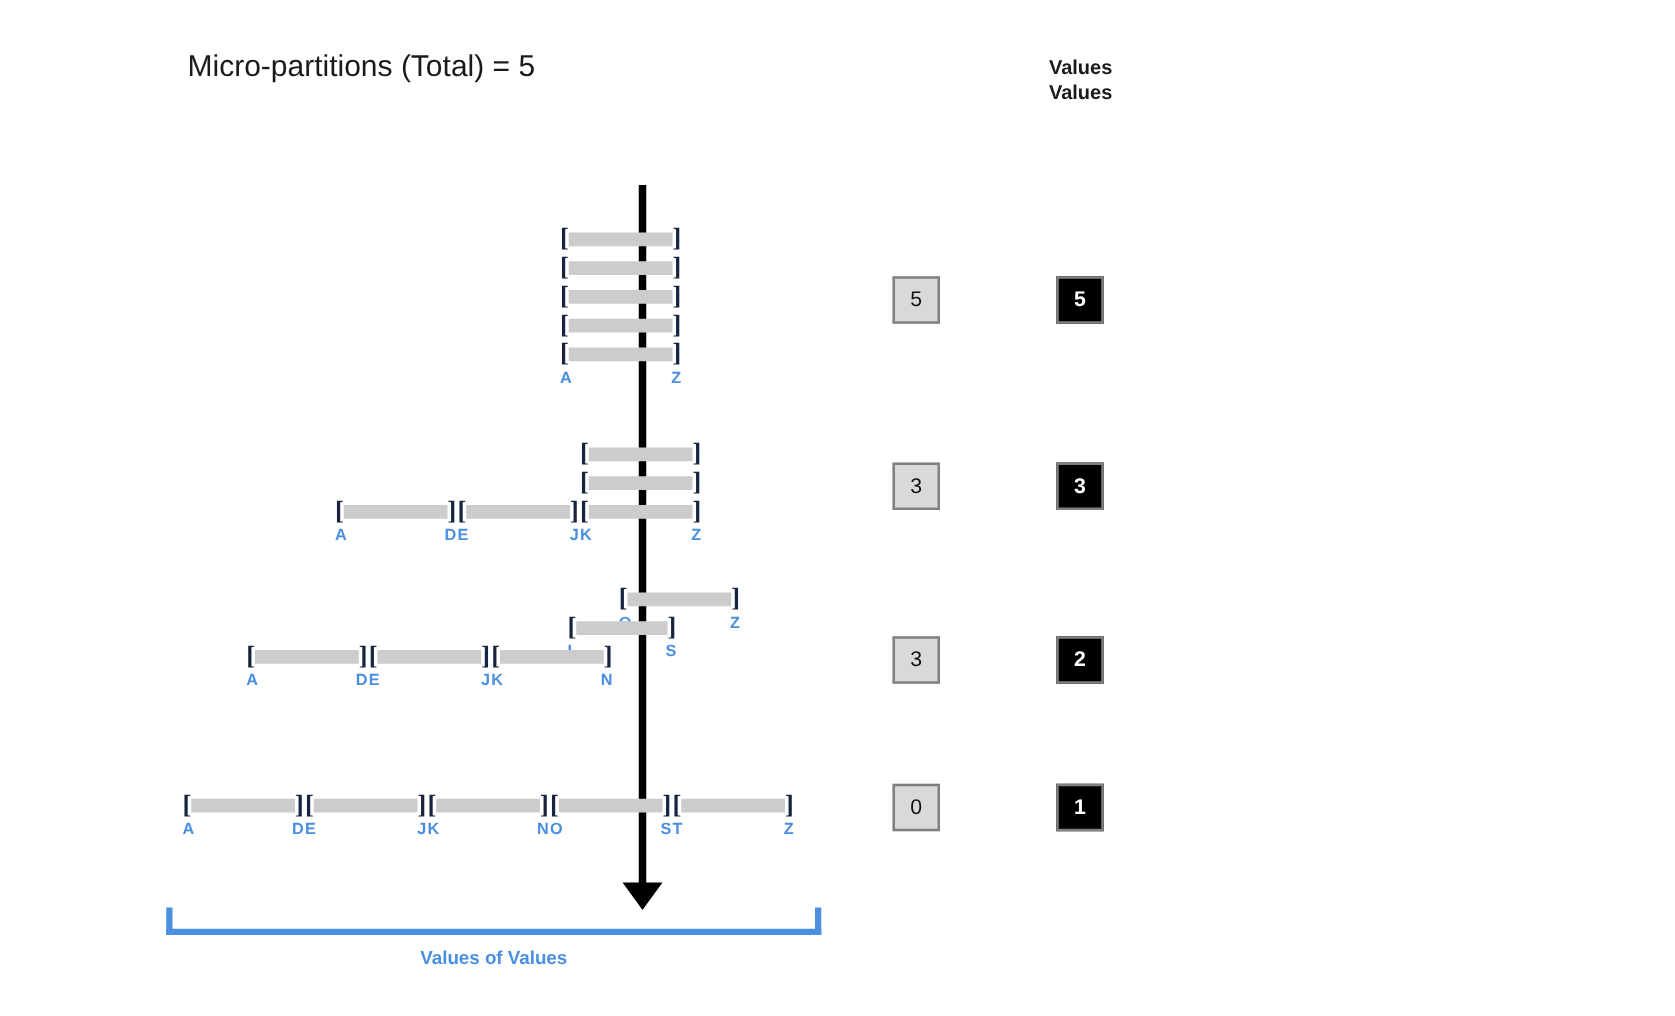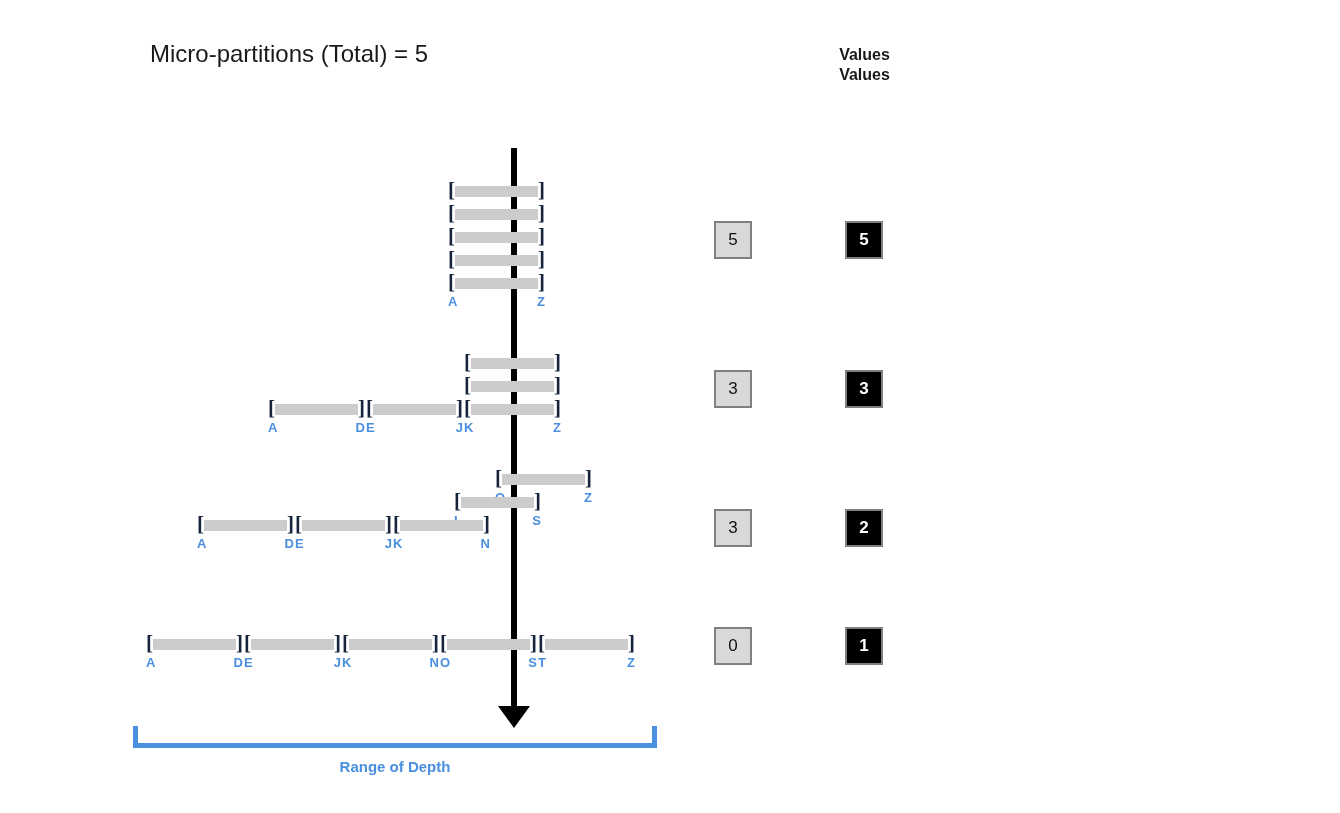--- a/index.html
+++ b/index.html
@@ -301,15 +301,15 @@
       <div class="badge depth" style="left: 845px; top: 221px;">5</div>
       <div class="badge count" style="left: 714px; top: 370px;">3</div>
       <div class="badge depth" style="left: 845px; top: 370px;">3</div>
       <div class="badge count" style="left: 714px; top: 509px;">3</div>
       <div class="badge depth" style="left: 845px; top: 509px;">2</div>
       <div class="badge count" style="left: 714px; top: 627px;">0</div>
       <div class="badge depth" style="left: 845px; top: 627px;">1</div>
     </div>
 
   <div class="range-bracket"></div>
-  <div class="range-label">Range of Depth</div>
+  <div class="range-label">Values of Values</div>
 
 </div>
 
 </body></html>

